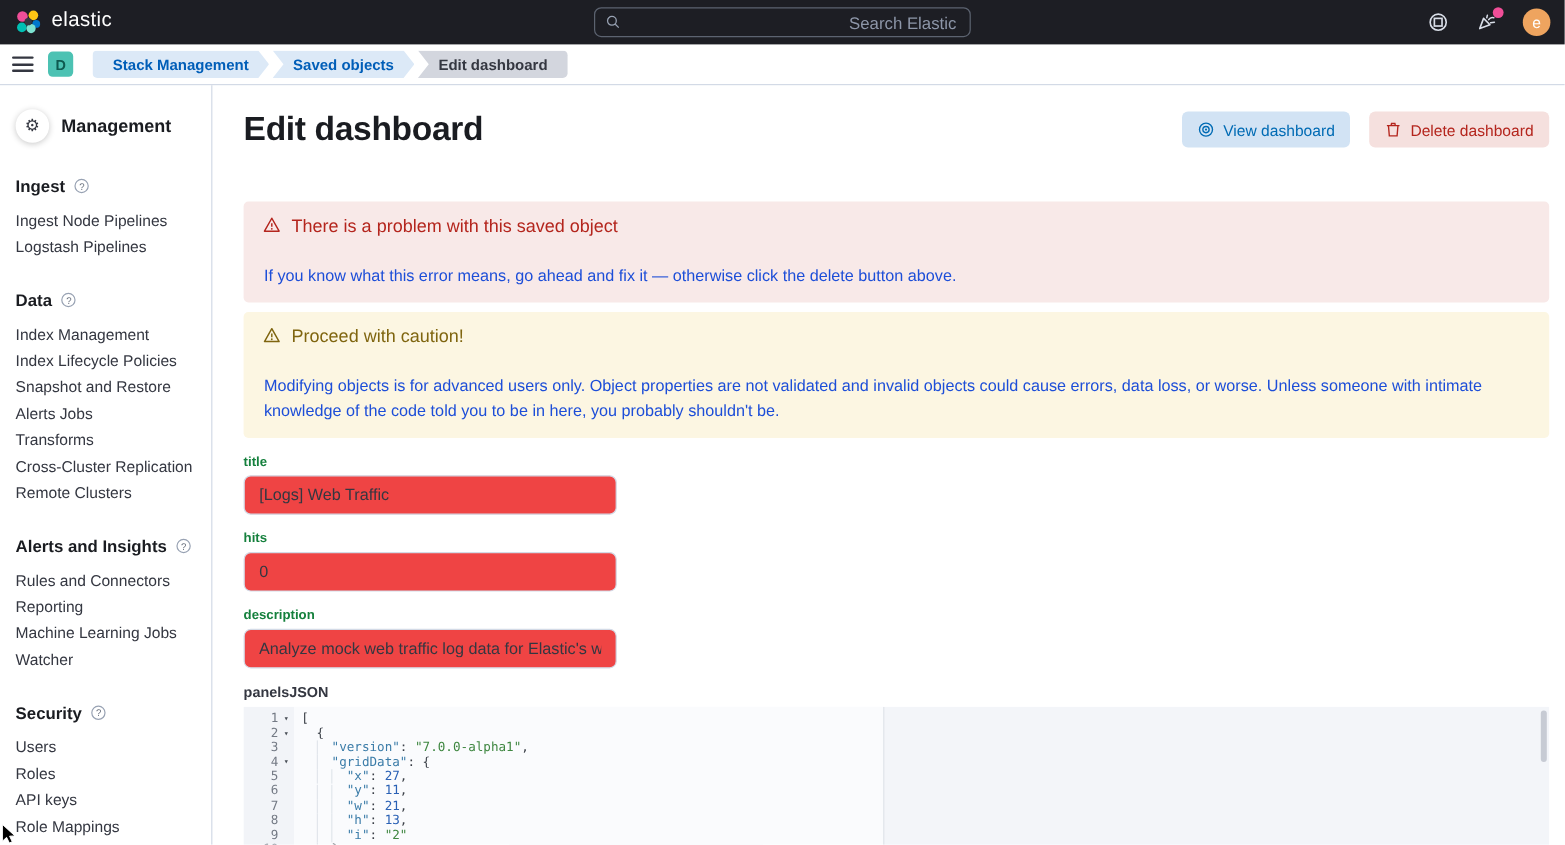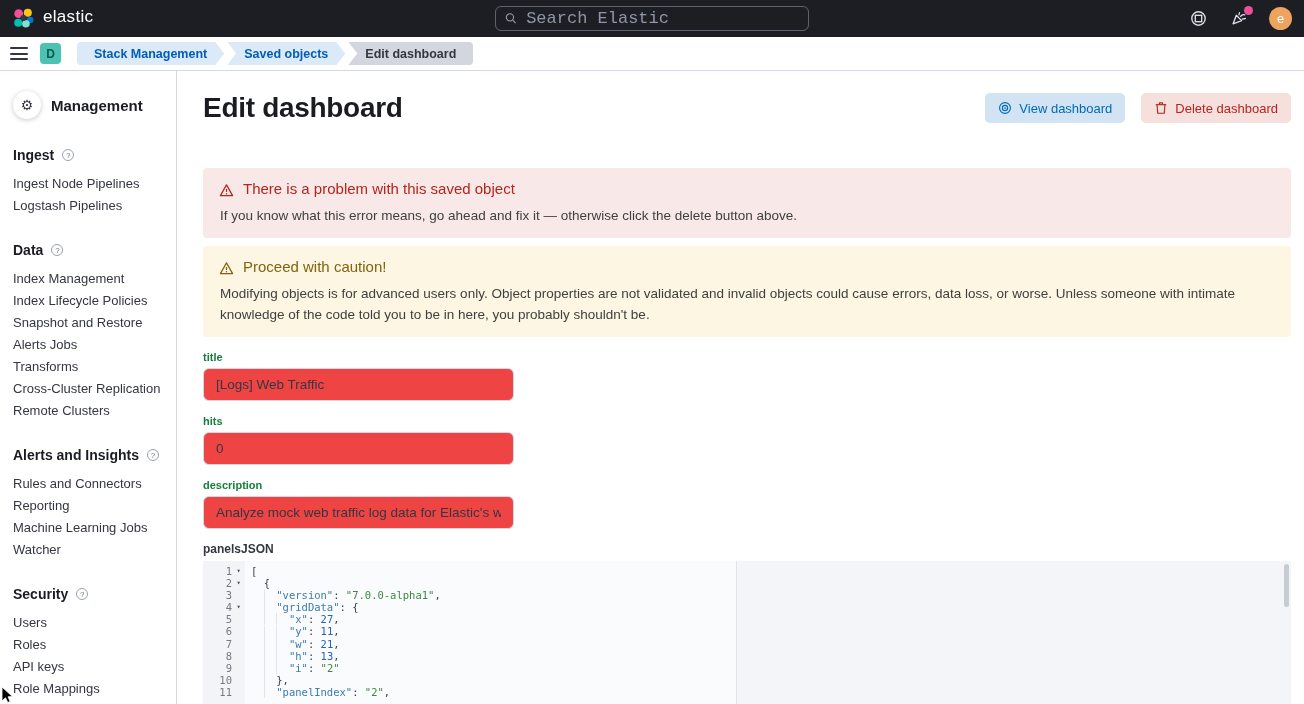--- a/index.html
+++ b/index.html
@@ -9,22 +9,22 @@
     font-family:"Liberation Sans","DejaVu Sans",sans-serif; color:#343741;
     position:relative;
   }
   
   .topbar { height:37px; background:#1D1E24; display:flex; align-items:center; padding:0 12px; position:relative; }
   .brand { display:flex; gap:8px; }
   .brand-text { color:#fff; font-size:17px; letter-spacing:.3px; }
   .searchbox { position:absolute; left:50%; top:6px; transform:translateX(-50%); width:314px; height:25px;
     border:1px solid #5C London6370; border:1px solid #5C6370; border-radius:6px; display:flex; align-items:center; gap:7px;
     padding:0 9px; background:#1D1E24; }
-  .searchbox input { background:transparent; border:none; outline:none; color:#aeb6c4; font-size:17px; width:100%;
-    font-family:Liberation Mono, monospace; }
+  .searchbox input { background:transparent; border:none; outline:none; color:#aeb6c4; font-size:14px; width:100%;
+    font-family:Liberation Sans, sans-serif;text-align:right; }
   .searchbox input::placeholder { color:#8D96A8; }
   .top-right { margin-left:auto; display:flex; align-items:center; gap:19px; }
   .top-iconbtn { position:relative; width:22px; height:22px; display:flex; align-items:center; justify-content:center; cursor:pointer; }
   .notif-dot { position:absolute; top:-2px; right:-3px; width:9px; height:9px; border-radius:50%; background:#F04E98; }
   .avatar { width:23px; height:23px; border-radius:50%; background:#EEA45F; color:#fff; font-size:13px;
     display:flex; align-items:center; justify-content:center; }
   
   .crumbbar { height:34px; background:#fff; border-bottom:1px solid #D3DAE6; display:flex; align-items:center; padding:0 10px; gap:12px; }
   .hamburger { width:18px; height:13px; display:flex; flex-direction:column; justify-content:space-between; cursor:pointer; }
   .hamburger span { display:block; height:2px; background:#343741; border-radius:1px; }
@@ -55,24 +55,24 @@
   .page-title { margin:0; font-size:28px; font-weight:700; color:#1A1C21; letter-spacing:-.3px; }
   .actions { display:flex; gap:16px; }
   .btn { height:30px; padding:0 13px; border:none; border-radius:5px; font-size:13px; font-weight:500;
     display:inline-flex; align-items:center; gap:7px; cursor:pointer; font-family:"Liberation Sans",sans-serif; }
   .btn-danger { background:#F5E0DE; color:#B4251D; }
   .btn-primary { background:#D2E3F4; color:#006BB4; }
   
   .callout { border-radius:4px; padding:12px 16px; }
   .callout-error { background:#F8E9E8; margin-top:44px; }
   .callout-warn { background:#FCF6E2; margin-top:8px; }
-  .co-title { display:flex; align-items:flex-end; gap:9px; font-size:15px; font-weight:500; line-height:18px; }
+  .co-title { display:flex; align-items:flex-start; gap:9px; font-size:15px; font-weight:500; line-height:18px; }
   .callout-error .co-title { color:#B4251D; }
   .callout-warn .co-title { color:#7F650F; }
-  .co-body { margin-top:7px; font-size:13.5px; color:#404040; line-height:21px; padding-left:1px; }
+  .co-body { margin-top:21px; font-size:13.5px; color:#1d4ed8; line-height:21px; padding-left:1px; }
   
   .form-row { margin-top:14px; }
   .flabel { font-size:11px; font-weight:700; color:#15803d; margin-bottom:5px; }
   .finput { width:311px; height:33px; border:1px solid #D3DAE6; border-radius:6px; background:#ef4444; padding:0 12px;
     font-size:13.5px; color:#343741; font-family:"Liberation Sans",sans-serif; outline:none; }
   
   .ed-label { margin-top:13px; font-size:12px; font-weight:700; color:#343741; }
   .editor { margin-top:5px; height:163px; background:#FAFBFD; display:flex; position:relative; overflow:hidden;
     font-family:"DejaVu Sans Mono",monospace; font-size:10.5px; line-height:12.1px; }
   .gutter { width:42px; flex:0 0 42px; background:#F2F4F8; padding-top:4px; z-index:2; }

